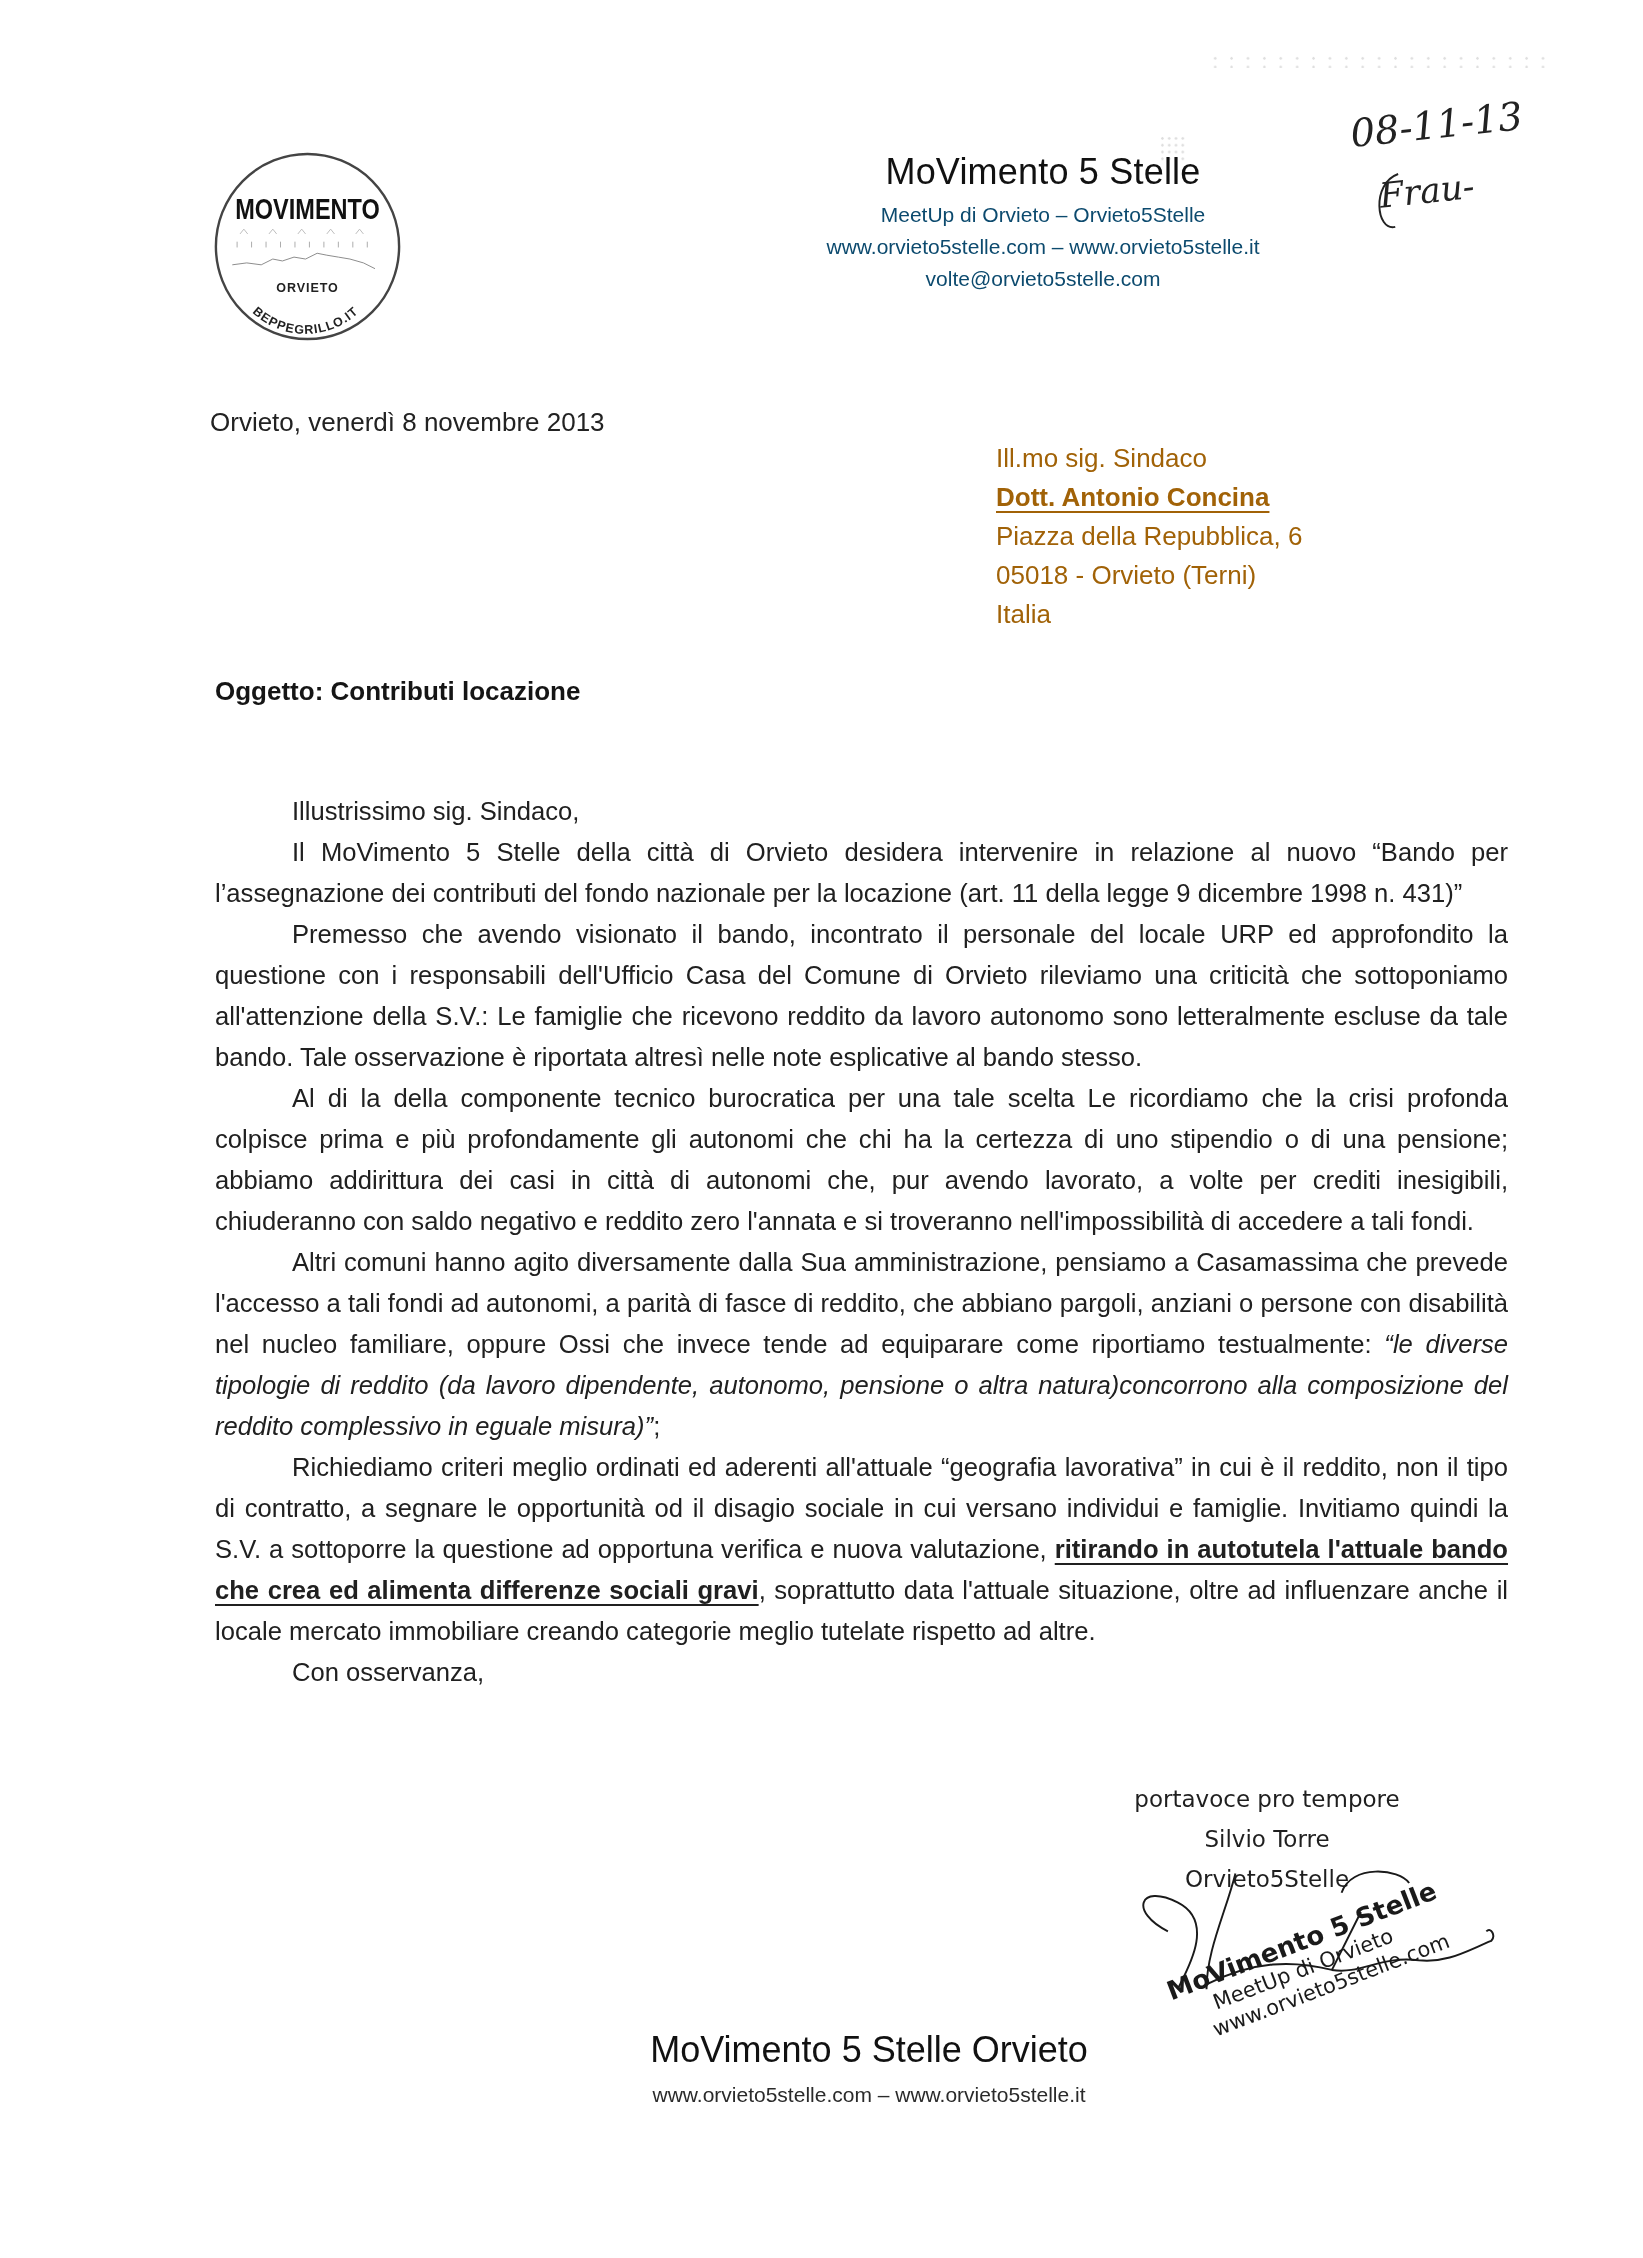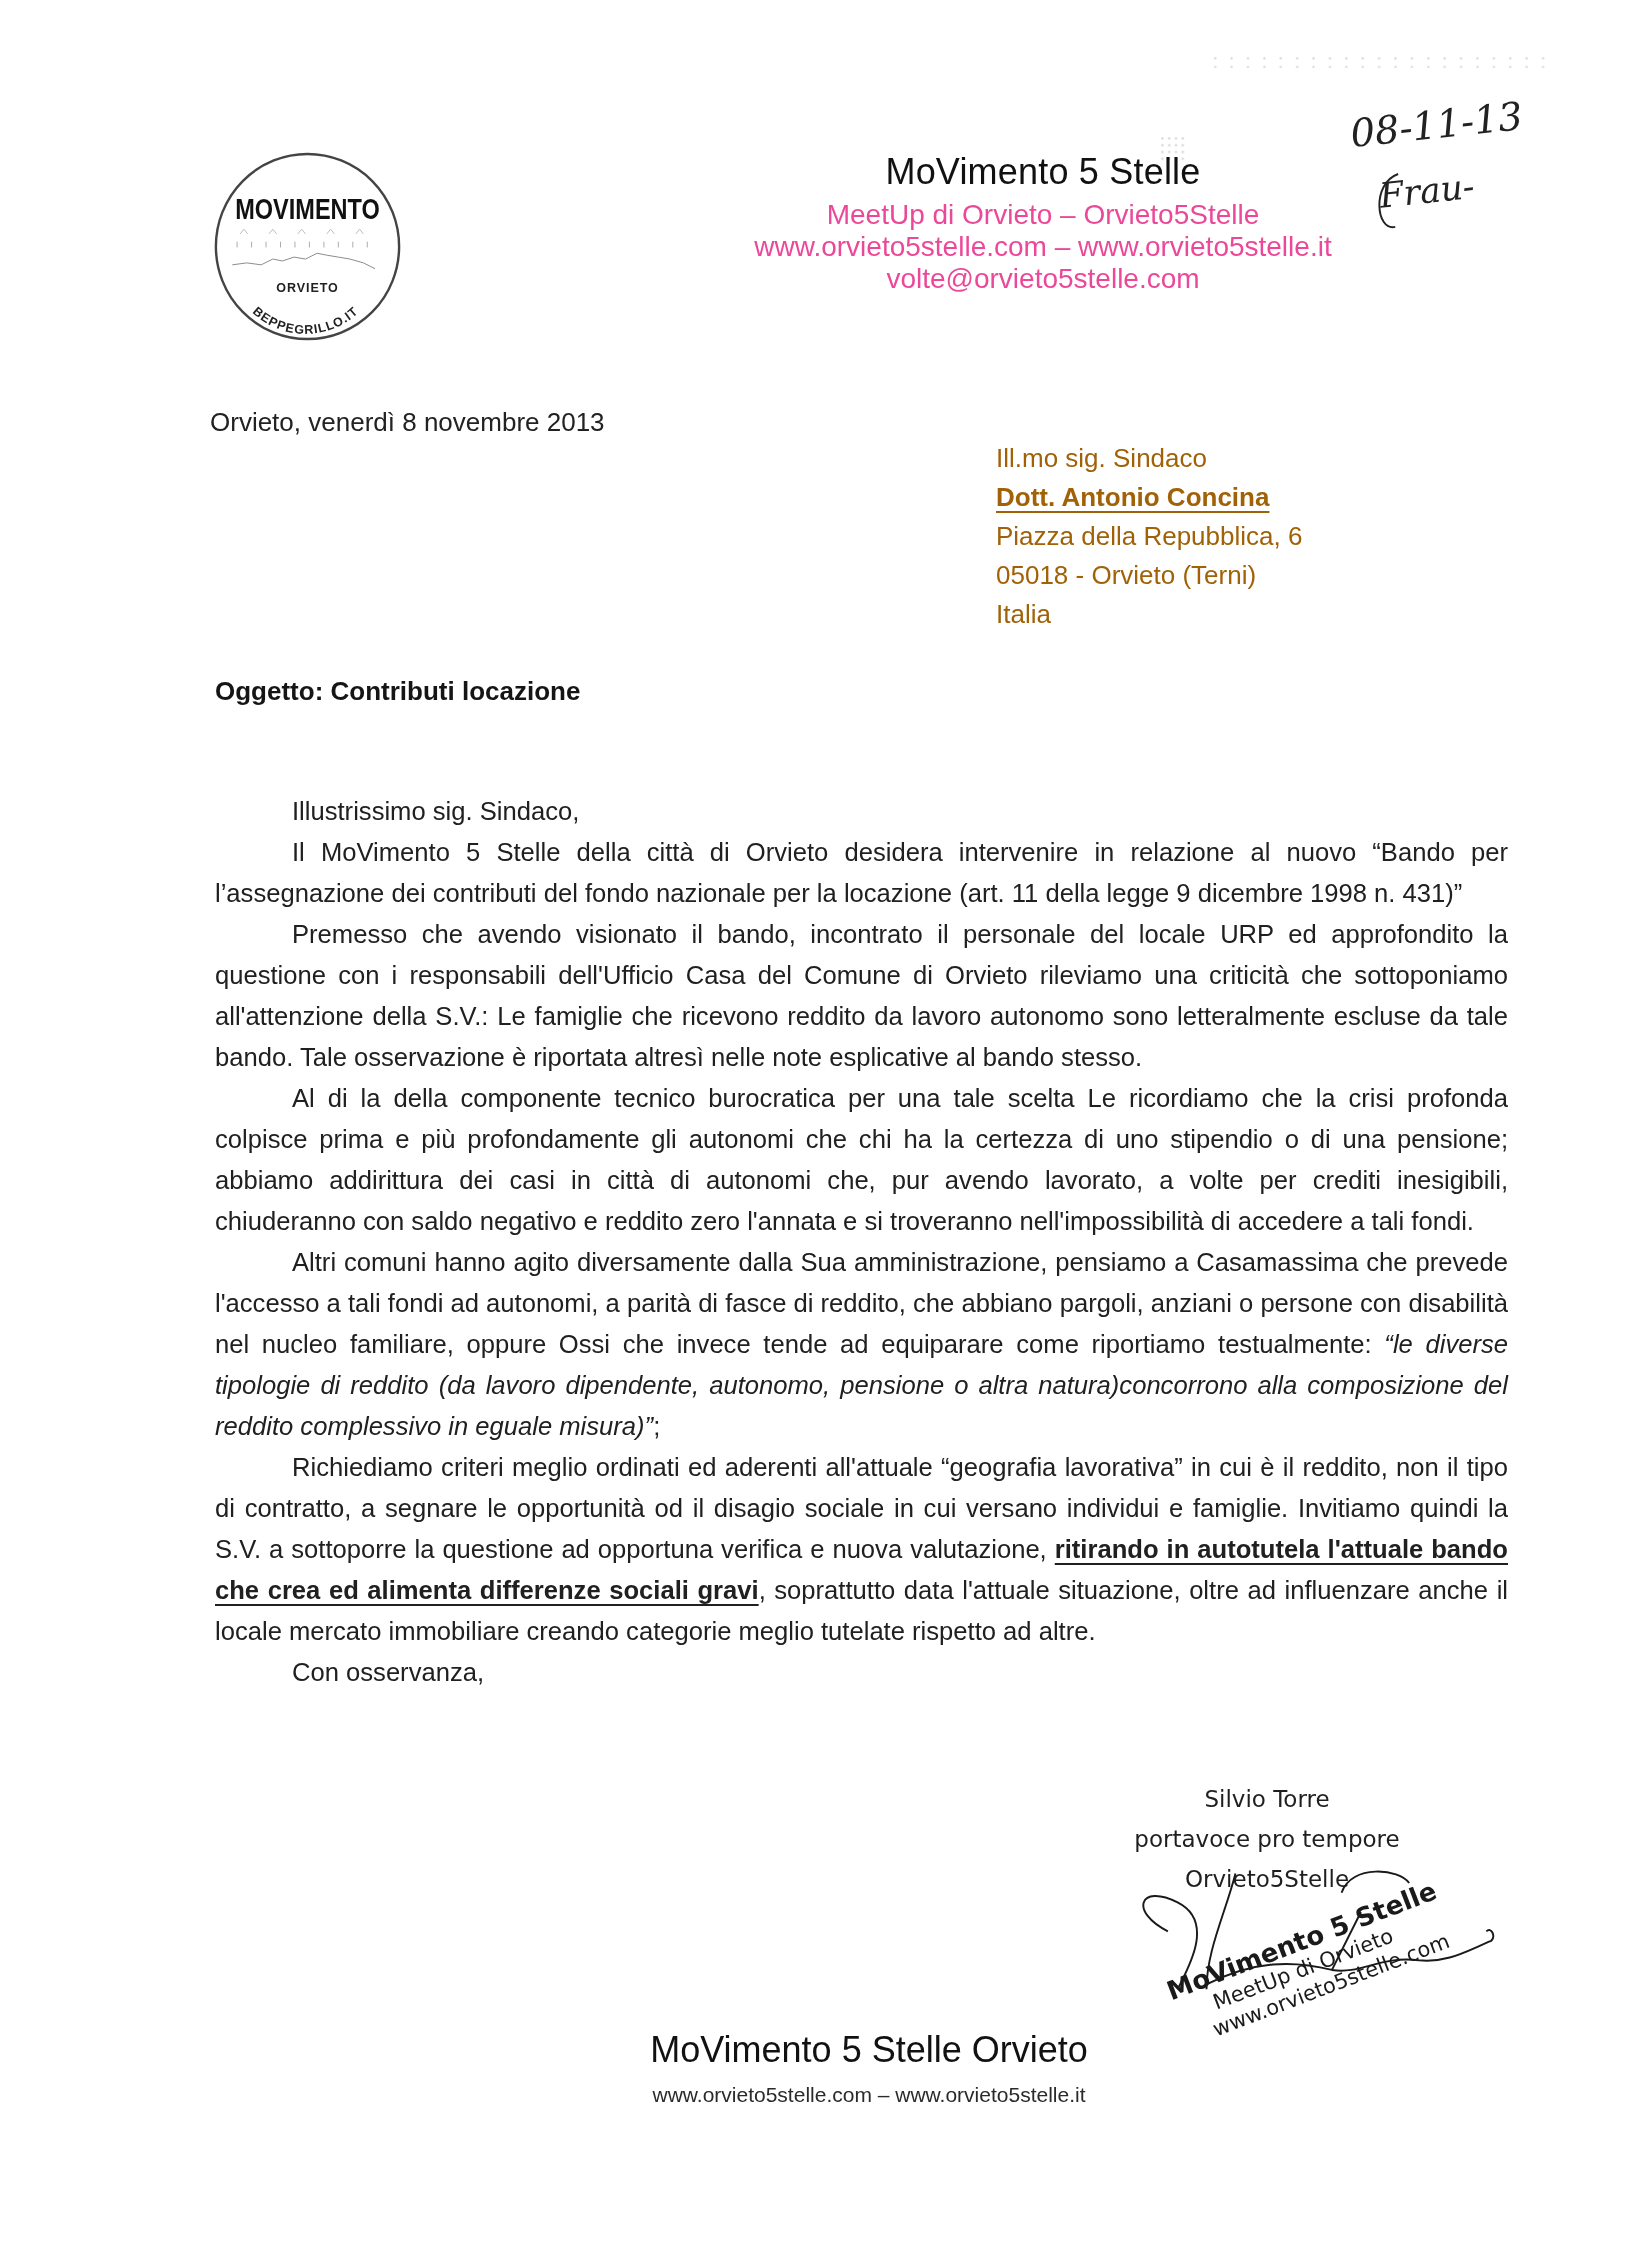--- a/index.html
+++ b/index.html
@@ -14,21 +14,21 @@
   .scan-noise2 { left: 1159px; top: 135px; width: 29px; height: 27px;
     background-image: radial-gradient(circle, #d0d0d0 1px, transparent 1.5px);
     background-size: 6.8px 6.8px; opacity: 0.7; }
 
   
   .logo { left: 213px; top: 151px; width: 189px; height: 191px; }
 
   
   .lh { left: 676px; top: 151px; width: 734px; text-align: center; }
   .lh-title { font-size: 36px; font-weight: normal; letter-spacing: 0.2px; color: #111; line-height: 42px; margin-bottom: 5.8px; }
-  .lh-line { font-size: 28px; line-height: 32px; color: #ec4899; }
+  .lh-line { font-size: 21px; line-height: 32px; color: #0c4a6e; }
 
   
   .handnote { left: 1342px; top: 97px; width: 222px; height: 154px; }
 
   .date { left: 210px; top: 406px; font-size: 26px; line-height: 33px; color: #222; }
 
   .recipient { left: 996px; top: 439px; font-size: 26px; line-height: 39px; color: #a16207; }
   .recipient .name { font-weight: bold; text-decoration: underline; text-underline-offset: 4.8px; text-decoration-thickness: 1.9px; }
 
   .subject { left: 215px; top: 676px; width: 1293px; text-align: left; font-size: 26px; font-weight: bold; color: #151515; }
@@ -105,22 +105,22 @@
   <p class="greet">Illustrissimo sig. Sindaco,</p>
   <p>Il MoVimento 5 Stelle della città di Orvieto desidera intervenire  in relazione al nuovo “Bando per l’assegnazione dei contributi del fondo nazionale per la locazione (art. 11 della legge 9 dicembre 1998 n. 431)”</p>
   <p>Premesso che avendo visionato il bando, incontrato il personale del locale URP ed approfondito la questione con i responsabili dell'Ufficio Casa del Comune di Orvieto rileviamo una criticità che sottoponiamo all'attenzione della S.V.: Le famiglie che ricevono reddito da lavoro autonomo sono letteralmente escluse da tale bando. Tale osservazione è riportata altresì nelle note esplicative al bando stesso.</p>
   <p>Al di la della componente tecnico burocratica per una tale scelta Le ricordiamo che la crisi profonda colpisce prima e più profondamente gli autonomi che chi ha la certezza di uno stipendio o di una pensione; abbiamo addirittura dei casi in città di autonomi che, pur avendo lavorato, a volte per crediti inesigibili, chiuderanno con saldo negativo e reddito zero l'annata e si troveranno nell'impossibilità di accedere a tali fondi.</p>
   <p><span>Altri comuni hanno agito diversamente dalla Sua amministrazione, pensiamo a Casamassima che prevede l'accesso a tali fondi ad autonomi, a parità di fasce di reddito, che abbiano pargoli, anziani o persone con disabilità nel nucleo familiare, oppure Ossi che invece tende ad equiparare come riportiamo testualmente: </span><span class="it">“le diverse tipologie di reddito (da lavoro dipendente, autonomo, pensione o altra natura)concorrono alla composizione del reddito complessivo in eguale misura)”</span><span>;</span></p>
   <p><span>Richiediamo criteri meglio ordinati ed aderenti all'attuale “geografia lavorativa” in cui è il reddito, non il tipo di contratto, a segnare le opportunità od il disagio sociale in cui versano individui e famiglie. Invitiamo quindi la S.V. a sottoporre la questione ad opportuna verifica e nuova valutazione, </span><span class="ul">ritirando in autotutela l'attuale bando che crea ed alimenta differenze sociali gravi</span><span>, soprattutto data l'attuale situazione, oltre ad influenzare anche il locale mercato immobiliare creando categorie meglio tutelate rispetto ad altre.</span></p>
   <p>Con osservanza,</p>
 </div>
 
 <div class="abs sign">
+  <div>portavoce pro tempore</div>
   <div>Silvio Torre</div>
-  <div>portavoce pro tempore</div>
   <div>Orvieto5Stelle</div>
 </div>
 
 <div class="abs stamp">
   <div class="stamp-text" style="top: 87px;">
     <div class="s1">MoVimento 5 Stelle</div>
     <div class="s2">MeetUp di Orvieto</div>
     <div class="s3">www.orvieto5stelle.com</div>
   </div>
 </div>

